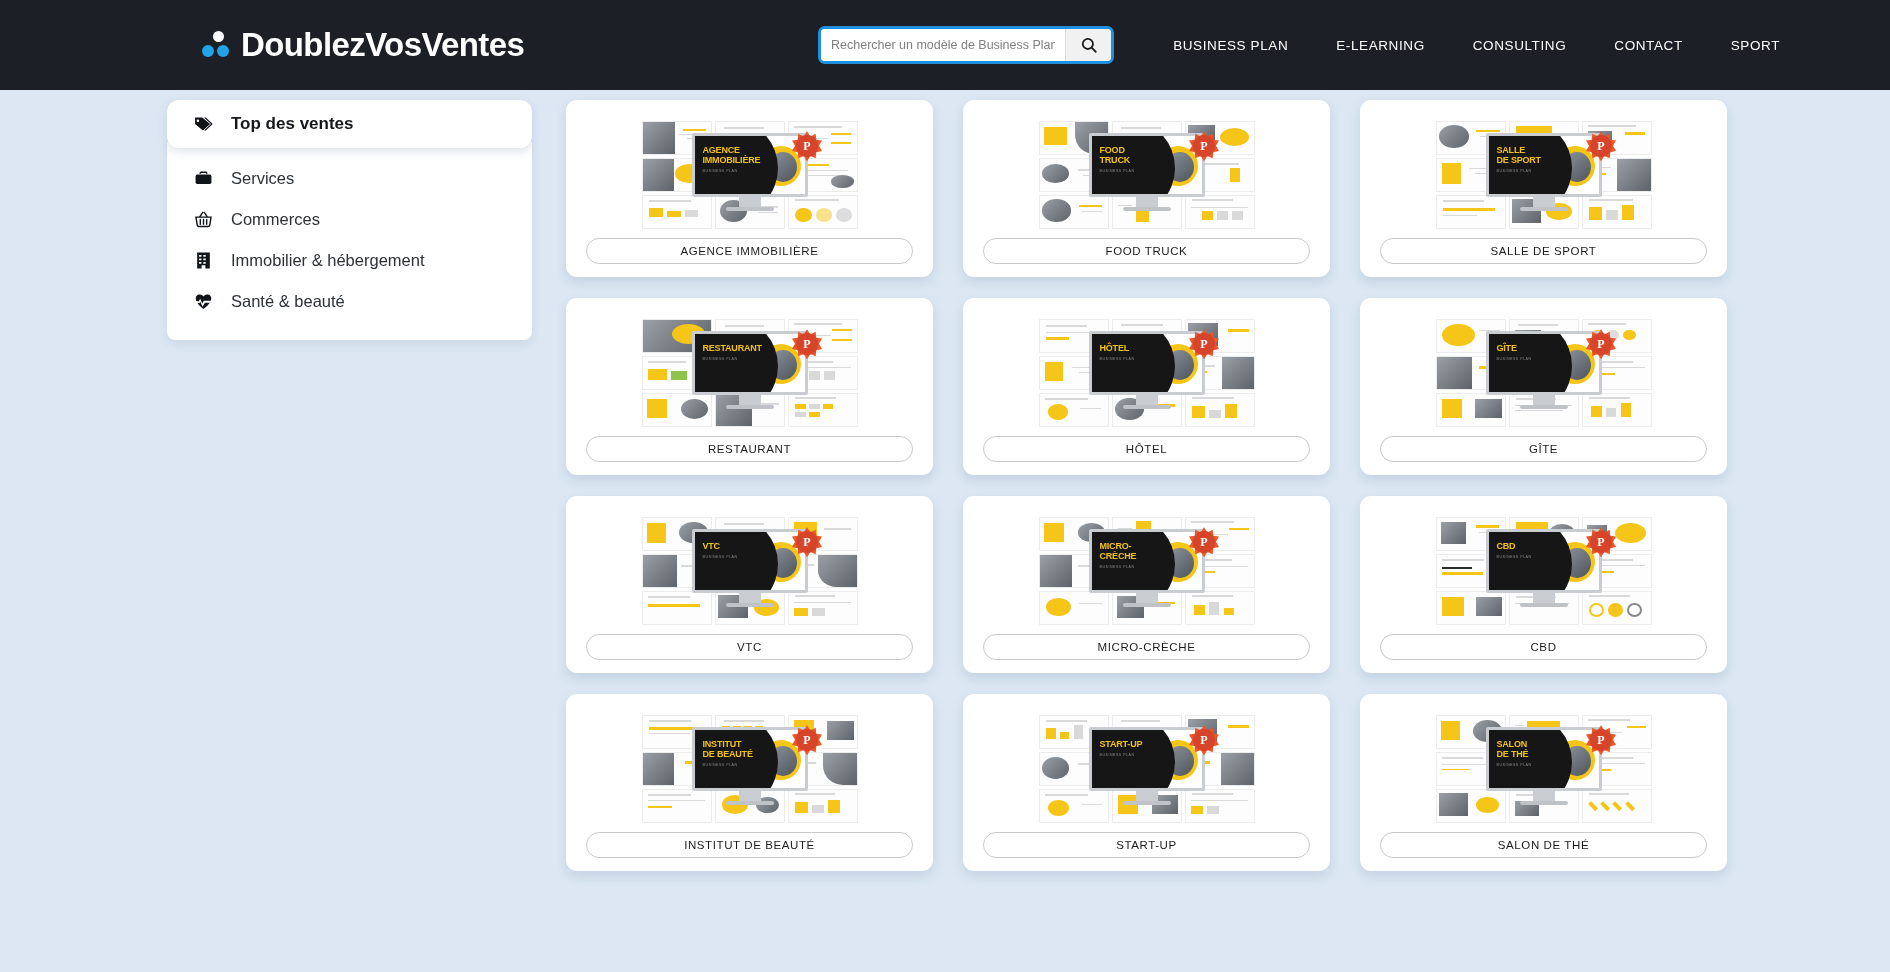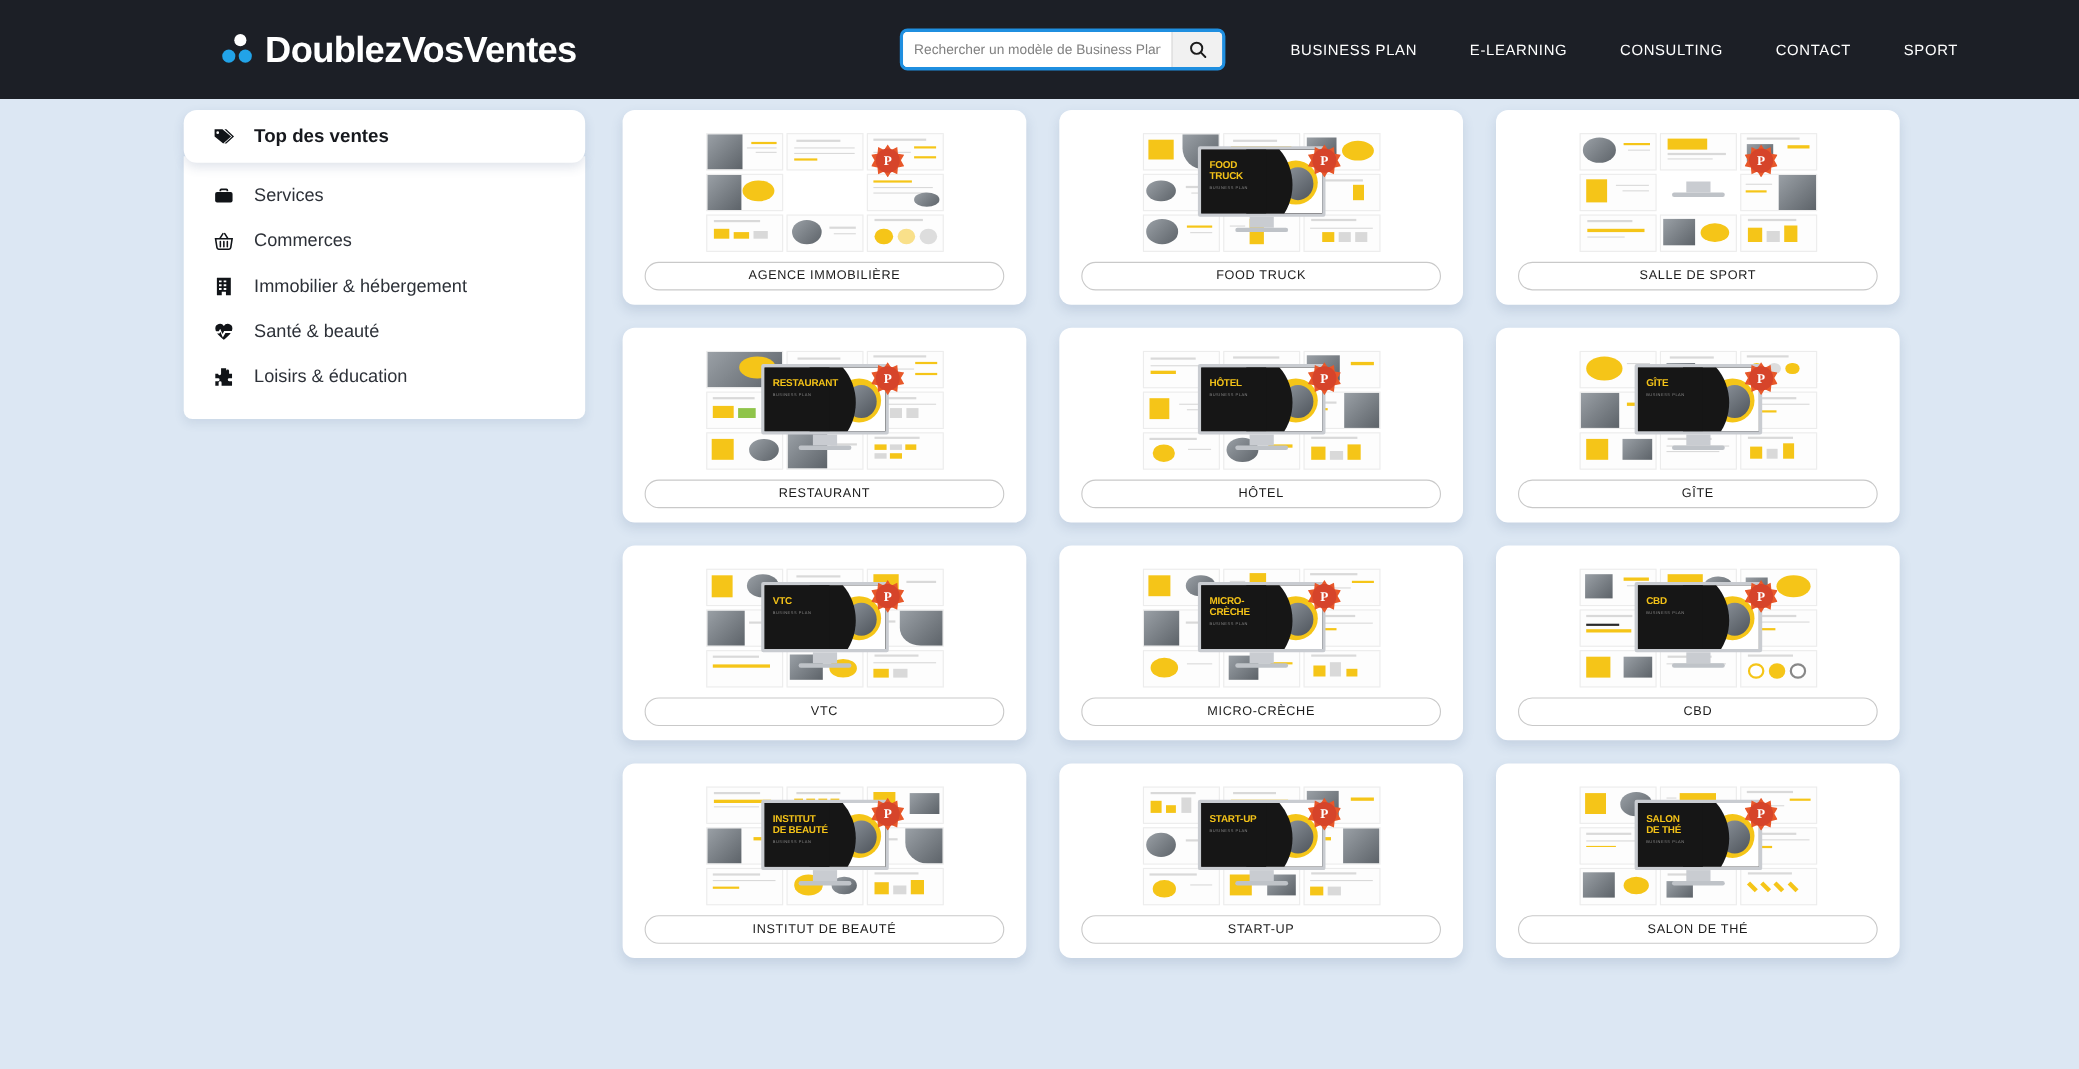--- a/index.html
+++ b/index.html
@@ -387,28 +387,20 @@
         <span class="cat-icon">
           <svg width="19" height="19" viewBox="0 0 24 24" fill="#111418">
             <path d="M12 21.2S2.2 14.6 2.2 8.4A5.3 5.3 0 0112 5.6a5.3 5.3 0 019.8 2.8c0 6.2-9.8 12.8-9.8 12.8z"></path>
             <path d="M1 11.6h5.2l1.6-3 2.6 6 2-3.4h9.6v2.4h-8.2l-3 5-2.8-6.4-1 1.8H1v-2.4z" fill="#ffffff"></path>
           </svg>
         </span>
         <span class="cat-label">Santé &amp; beauté</span>
       </div>
 
 
-      <div class="cat-item">
-        <span class="cat-icon">
-          <svg width="19" height="19" viewBox="0 0 24 24" fill="#111418">
-            <path d="M9.4 2.2h5.2v3.2a1.7 1.7 0 113.4 0v3.2h3.4v5.2h-3.2a1.7 1.7 0 100 3.4h3.2v5.2H9.4v-3.4a1.7 1.7 0 10-3.4 0v3.4H2.2v-5.2h3.2a1.7 1.7 0 100-3.4H2.2V8.6h3.2a1.7 1.7 0 103.4 0V2.2z"></path>
-          </svg>
-        </span>
-        <span class="cat-label">Loisirs &amp; éducation</span>
-      </div>
 
     </div>
   </aside>
 
   <main class="grid">
 
     <div class="card">
       <div class="thumb">
         <div class="slides">
           <div class="slide">
@@ -452,20 +444,36 @@
               <span class="bar gy" style="right:8%;top:50%;width:30%;height:4%"></span>
             </div>
           <div class="slide">
               <span class="bar gy" style="left:10%;top:12%;width:64%;height:5%"></span>
               <span class="circ" style="left:10%;top:38%;width:24%;height:44%"></span>
               <span class="circ" style="left:40%;top:38%;width:24%;height:44%;background:#f9e08a"></span>
               <span class="circ dk" style="left:70%;top:38%;width:24%;height:44%;background:#ddd"></span>
             </div>
         </div>
 
+        <div class="monitor">
+          <div class="screen">
+            <div class="left">
+              <div class="title">AGENCE
+IMMOBILIÈRE</div>
+              <div class="sub">BUSINESS PLAN</div>
+            </div>
+            <div class="curve"></div>
+            <div class="right">
+                <span class="blob"></span>
+                <span class="pic"></span>
+              </div>
+          </div>
+          <div class="stand"></div>
+          <div class="base"></div>
+        </div>
 
         <div class="ppt-badge">
           <span class="burst"></span>
           <span class="pcircle">P</span>
         </div>
       </div>
       <div class="card-label">AGENCE IMMOBILIÈRE</div>
     </div>
 
     <div class="card">
@@ -576,624 +584,636 @@
               <span class="circ" style="right:8%;top:22%;width:38%;height:54%"></span>
             </div>
           <div class="slide">
               <span class="bar gy" style="left:10%;top:12%;width:64%;height:5%"></span>
               <span class="bar" style="left:10%;top:36%;width:18%;height:40%"></span>
               <span class="bar gy" style="left:34%;top:46%;width:18%;height:30%"></span>
               <span class="bar" style="left:58%;top:30%;width:18%;height:46%"></span>
             </div>
         </div>
         <div class="monitor">
-          <div class="stand"></div>
-            <div class="base"></div>
-        </div>
-        <div class="ppt-badge">
-          <span class="burst"></span>
-          <span class="pcircle">P</span>
-        </div>
-      </div>
-      <div class="card-label">SALLE DE SPORT</div>
-    </div>
-
-    <div class="card">
-      <div class="thumb">
-        <div class="slides">
-          <div class="slide">
-              <span class="photo" style="left:0;top:0;width:100%;height:100%"></span>
-              <span class="circ" style="right:8%;top:14%;width:48%;height:62%"></span>
-            </div>
-          <div class="slide">
-              <span class="bar gy" style="left:14%;top:16%;width:58%;height:6%"></span>
-              <span class="bar gy" style="left:10%;top:40%;width:80%;height:3%"></span>
-              <span class="bar gy" style="left:10%;top:56%;width:80%;height:3%"></span>
-            </div>
-          <div class="slide">
-              <span class="bar gy" style="left:8%;top:12%;width:70%;height:5%"></span>
-              <span class="bar" style="right:6%;top:30%;width:30%;height:7%"></span>
-              <span class="bar gy" style="left:8%;top:48%;width:54%;height:4%"></span>
-              <span class="bar" style="right:6%;top:60%;width:30%;height:7%"></span>
-            </div>
-          <div class="slide">
-              <span class="bar gy" style="left:8%;top:14%;width:56%;height:5%"></span>
-              <span class="bar" style="left:8%;top:38%;width:28%;height:36%"></span>
-              <span class="bar" style="left:42%;top:44%;width:24%;height:30%;background:#8fc44a"></span>
-            </div>
-          <div class="slide" style="background:transparent;border:none"></div>
-          <div class="slide">
-              <span class="bar gy" style="left:10%;top:14%;width:56%;height:5%"></span>
-              <span class="bar gy" style="left:8%;top:32%;width:84%;height:3%"></span>
-              <span class="bar" style="left:8%;top:46%;width:16%;height:26%"></span>
-              <span class="bar gy" style="left:30%;top:46%;width:16%;height:26%"></span>
-              <span class="bar gy" style="left:52%;top:46%;width:16%;height:26%"></span>
-            </div>
-          <div class="slide">
-              <span class="bar" style="left:6%;top:18%;width:30%;height:60%"></span>
-              <span class="photo" style="right:4%;top:16%;width:40%;height:64%;border-radius:50%"></span>
-            </div>
-          <div class="slide">
-              <span class="photo" style="left:0;top:0;width:54%;height:100%"></span>
-              <span class="bar gy" style="right:6%;top:30%;width:36%;height:5%"></span>
-            </div>
-          <div class="slide">
-              <span class="bar gy" style="left:10%;top:12%;width:60%;height:5%"></span>
-              <span class="bar" style="left:10%;top:34%;width:16%;height:16%"></span>
-              <span class="bar gy" style="left:30%;top:34%;width:16%;height:16%"></span>
-              <span class="bar" style="left:50%;top:34%;width:16%;height:16%"></span>
-              <span class="bar gy" style="left:10%;top:58%;width:16%;height:16%"></span>
-              <span class="bar" style="left:30%;top:58%;width:16%;height:16%"></span>
-            </div>
-        </div>
-        <div class="monitor">
           <div class="screen">
             <div class="left">
-              <div class="title">RESTAURANT</div>
+              <div class="title">SALLE
+DE SPORT</div>
               <div class="sub">BUSINESS PLAN</div>
             </div>
             <div class="curve"></div>
             <div class="right">
                 <span class="blob"></span>
                 <span class="pic"></span>
               </div>
           </div>
           <div class="stand"></div>
             <div class="base"></div>
         </div>
         <div class="ppt-badge">
           <span class="burst"></span>
           <span class="pcircle">P</span>
         </div>
       </div>
-      <div class="card-label">RESTAURANT</div>
+      <div class="card-label">SALLE DE SPORT</div>
     </div>
 
     <div class="card">
       <div class="thumb">
         <div class="slides">
           <div class="slide">
-              <span class="bar gy" style="left:10%;top:16%;width:60%;height:6%"></span>
-              <span class="bar gy" style="left:10%;top:38%;width:80%;height:3%"></span>
-              <span class="bar" style="left:10%;top:56%;width:34%;height:8%"></span>
-            </div>
-          <div class="slide">
-              <span class="bar gy" style="left:12%;top:14%;width:62%;height:5%"></span>
-              <span class="bar gy" style="left:8%;top:36%;width:84%;height:3%"></span>
-              <span class="bar gy" style="left:8%;top:52%;width:84%;height:3%"></span>
-              <span class="bar" style="left:8%;top:68%;width:30%;height:6%"></span>
-            </div>
-          <div class="slide">
-              <span class="photo" style="left:4%;top:12%;width:44%;height:70%"></span>
-              <span class="bar" style="right:6%;top:30%;width:32%;height:8%"></span>
-            </div>
-          <div class="slide">
-              <span class="bar" style="left:8%;top:16%;width:26%;height:62%"></span>
-              <span class="bar gy" style="right:8%;top:32%;width:44%;height:4%"></span>
-              <span class="bar gy" style="right:8%;top:48%;width:34%;height:4%"></span>
+              <span class="photo" style="left:0;top:0;width:100%;height:100%"></span>
+              <span class="circ" style="right:8%;top:14%;width:48%;height:62%"></span>
+            </div>
+          <div class="slide">
+              <span class="bar gy" style="left:14%;top:16%;width:58%;height:6%"></span>
+              <span class="bar gy" style="left:10%;top:40%;width:80%;height:3%"></span>
+              <span class="bar gy" style="left:10%;top:56%;width:80%;height:3%"></span>
+            </div>
+          <div class="slide">
+              <span class="bar gy" style="left:8%;top:12%;width:70%;height:5%"></span>
+              <span class="bar" style="right:6%;top:30%;width:30%;height:7%"></span>
+              <span class="bar gy" style="left:8%;top:48%;width:54%;height:4%"></span>
+              <span class="bar" style="right:6%;top:60%;width:30%;height:7%"></span>
+            </div>
+          <div class="slide">
+              <span class="bar gy" style="left:8%;top:14%;width:56%;height:5%"></span>
+              <span class="bar" style="left:8%;top:38%;width:28%;height:36%"></span>
+              <span class="bar" style="left:42%;top:44%;width:24%;height:30%;background:#8fc44a"></span>
             </div>
           <div class="slide" style="background:transparent;border:none"></div>
           <div class="slide">
-              <span class="photo" style="right:0;top:0;width:46%;height:100%"></span>
-              <span class="bar gy" style="left:6%;top:28%;width:38%;height:5%"></span>
-              <span class="bar" style="left:6%;top:46%;width:26%;height:7%"></span>
-            </div>
-          <div class="slide">
-              <span class="bar gy" style="left:8%;top:14%;width:64%;height:5%"></span>
-              <span class="circ" style="left:12%;top:34%;width:30%;height:48%"></span>
-              <span class="bar gy" style="right:10%;top:44%;width:30%;height:4%"></span>
-            </div>
-          <div class="slide">
-              <span class="photo" style="left:4%;top:14%;width:42%;height:68%;border-radius:50%"></span>
-              <span class="bar" style="right:8%;top:34%;width:32%;height:7%"></span>
-            </div>
-          <div class="slide">
-              <span class="bar gy" style="left:10%;top:12%;width:62%;height:5%"></span>
-              <span class="bar" style="left:10%;top:40%;width:18%;height:36%"></span>
-              <span class="bar gy" style="left:34%;top:50%;width:18%;height:26%"></span>
-              <span class="bar" style="left:58%;top:34%;width:18%;height:42%"></span>
+              <span class="bar gy" style="left:10%;top:14%;width:56%;height:5%"></span>
+              <span class="bar gy" style="left:8%;top:32%;width:84%;height:3%"></span>
+              <span class="bar" style="left:8%;top:46%;width:16%;height:26%"></span>
+              <span class="bar gy" style="left:30%;top:46%;width:16%;height:26%"></span>
+              <span class="bar gy" style="left:52%;top:46%;width:16%;height:26%"></span>
+            </div>
+          <div class="slide">
+              <span class="bar" style="left:6%;top:18%;width:30%;height:60%"></span>
+              <span class="photo" style="right:4%;top:16%;width:40%;height:64%;border-radius:50%"></span>
+            </div>
+          <div class="slide">
+              <span class="photo" style="left:0;top:0;width:54%;height:100%"></span>
+              <span class="bar gy" style="right:6%;top:30%;width:36%;height:5%"></span>
+            </div>
+          <div class="slide">
+              <span class="bar gy" style="left:10%;top:12%;width:60%;height:5%"></span>
+              <span class="bar" style="left:10%;top:34%;width:16%;height:16%"></span>
+              <span class="bar gy" style="left:30%;top:34%;width:16%;height:16%"></span>
+              <span class="bar" style="left:50%;top:34%;width:16%;height:16%"></span>
+              <span class="bar gy" style="left:10%;top:58%;width:16%;height:16%"></span>
+              <span class="bar" style="left:30%;top:58%;width:16%;height:16%"></span>
             </div>
         </div>
         <div class="monitor">
           <div class="screen">
             <div class="left">
-              <div class="title">HÔTEL</div>
+              <div class="title">RESTAURANT</div>
               <div class="sub">BUSINESS PLAN</div>
             </div>
             <div class="curve"></div>
             <div class="right">
                 <span class="blob"></span>
                 <span class="pic"></span>
               </div>
           </div>
           <div class="stand"></div>
             <div class="base"></div>
         </div>
         <div class="ppt-badge">
           <span class="burst"></span>
           <span class="pcircle">P</span>
         </div>
       </div>
-      <div class="card-label">HÔTEL</div>
+      <div class="card-label">RESTAURANT</div>
     </div>
 
     <div class="card">
       <div class="thumb">
         <div class="slides">
           <div class="slide">
-              <span class="circ" style="left:8%;top:14%;width:48%;height:68%"></span>
-              <span class="bar gy" style="right:6%;top:32%;width:32%;height:5%"></span>
-            </div>
-          <div class="slide">
-              <span class="bar gy" style="left:12%;top:14%;width:60%;height:5%"></span>
-              <span class="photo" style="left:8%;top:34%;width:38%;height:48%"></span>
-              <span class="bar" style="right:8%;top:40%;width:28%;height:7%"></span>
-            </div>
-          <div class="slide">
-              <span class="bar gy" style="left:8%;top:12%;width:56%;height:5%"></span>
-              <span class="circ" style="left:12%;top:32%;width:18%;height:32%"></span>
-              <span class="circ" style="left:36%;top:32%;width:18%;height:32%;background:#ddd"></span>
-              <span class="circ" style="left:60%;top:32%;width:18%;height:32%"></span>
-            </div>
-          <div class="slide">
-              <span class="photo" style="left:0;top:0;width:52%;height:100%"></span>
-              <span class="bar" style="right:8%;top:30%;width:30%;height:8%"></span>
+              <span class="bar gy" style="left:10%;top:16%;width:60%;height:6%"></span>
+              <span class="bar gy" style="left:10%;top:38%;width:80%;height:3%"></span>
+              <span class="bar" style="left:10%;top:56%;width:34%;height:8%"></span>
+            </div>
+          <div class="slide">
+              <span class="bar gy" style="left:12%;top:14%;width:62%;height:5%"></span>
+              <span class="bar gy" style="left:8%;top:36%;width:84%;height:3%"></span>
+              <span class="bar gy" style="left:8%;top:52%;width:84%;height:3%"></span>
+              <span class="bar" style="left:8%;top:68%;width:30%;height:6%"></span>
+            </div>
+          <div class="slide">
+              <span class="photo" style="left:4%;top:12%;width:44%;height:70%"></span>
+              <span class="bar" style="right:6%;top:30%;width:32%;height:8%"></span>
+            </div>
+          <div class="slide">
+              <span class="bar" style="left:8%;top:16%;width:26%;height:62%"></span>
+              <span class="bar gy" style="right:8%;top:32%;width:44%;height:4%"></span>
+              <span class="bar gy" style="right:8%;top:48%;width:34%;height:4%"></span>
             </div>
           <div class="slide" style="background:transparent;border:none"></div>
           <div class="slide">
-              <span class="bar gy" style="left:8%;top:14%;width:66%;height:5%"></span>
-              <span class="bar gy" style="left:8%;top:34%;width:84%;height:3%"></span>
-              <span class="bar" style="left:8%;top:50%;width:40%;height:7%"></span>
-            </div>
-          <div class="slide">
-              <span class="bar" style="left:8%;top:16%;width:30%;height:60%"></span>
-              <span class="photo" style="right:4%;top:18%;width:40%;height:60%"></span>
-            </div>
-          <div class="slide">
-              <span class="bar gy" style="left:10%;top:14%;width:58%;height:5%"></span>
-              <span class="bar gy" style="left:8%;top:36%;width:84%;height:3%"></span>
-              <span class="bar gy" style="left:8%;top:52%;width:70%;height:3%"></span>
-            </div>
-          <div class="slide">
-              <span class="bar gy" style="left:10%;top:12%;width:60%;height:5%"></span>
-              <span class="bar" style="left:12%;top:38%;width:16%;height:36%"></span>
-              <span class="bar gy" style="left:34%;top:46%;width:16%;height:28%"></span>
-              <span class="bar" style="left:56%;top:30%;width:16%;height:44%"></span>
+              <span class="photo" style="right:0;top:0;width:46%;height:100%"></span>
+              <span class="bar gy" style="left:6%;top:28%;width:38%;height:5%"></span>
+              <span class="bar" style="left:6%;top:46%;width:26%;height:7%"></span>
+            </div>
+          <div class="slide">
+              <span class="bar gy" style="left:8%;top:14%;width:64%;height:5%"></span>
+              <span class="circ" style="left:12%;top:34%;width:30%;height:48%"></span>
+              <span class="bar gy" style="right:10%;top:44%;width:30%;height:4%"></span>
+            </div>
+          <div class="slide">
+              <span class="photo" style="left:4%;top:14%;width:42%;height:68%;border-radius:50%"></span>
+              <span class="bar" style="right:8%;top:34%;width:32%;height:7%"></span>
+            </div>
+          <div class="slide">
+              <span class="bar gy" style="left:10%;top:12%;width:62%;height:5%"></span>
+              <span class="bar" style="left:10%;top:40%;width:18%;height:36%"></span>
+              <span class="bar gy" style="left:34%;top:50%;width:18%;height:26%"></span>
+              <span class="bar" style="left:58%;top:34%;width:18%;height:42%"></span>
             </div>
         </div>
         <div class="monitor">
           <div class="screen">
             <div class="left">
-              <div class="title">GÎTE</div>
+              <div class="title">HÔTEL</div>
               <div class="sub">BUSINESS PLAN</div>
             </div>
             <div class="curve"></div>
             <div class="right">
                 <span class="blob"></span>
                 <span class="pic"></span>
               </div>
           </div>
           <div class="stand"></div>
             <div class="base"></div>
         </div>
         <div class="ppt-badge">
           <span class="burst"></span>
           <span class="pcircle">P</span>
         </div>
       </div>
-      <div class="card-label">GÎTE</div>
+      <div class="card-label">HÔTEL</div>
     </div>
 
     <div class="card">
       <div class="thumb">
         <div class="slides">
           <div class="slide">
-              <span class="bar" style="left:6%;top:16%;width:28%;height:64%"></span>
-              <span class="photo" style="right:4%;top:14%;width:42%;height:66%;border-radius:50%"></span>
-            </div>
-          <div class="slide">
-              <span class="bar gy" style="left:12%;top:16%;width:60%;height:6%"></span>
-              <span class="bar gy" style="left:10%;top:40%;width:80%;height:3%"></span>
-              <span class="bar gy" style="left:10%;top:56%;width:60%;height:3%"></span>
-            </div>
-          <div class="slide">
-              <span class="bar" style="left:8%;top:14%;width:34%;height:60%"></span>
-              <span class="bar gy" style="right:8%;top:34%;width:40%;height:4%"></span>
-            </div>
-          <div class="slide">
-              <span class="photo" style="left:0;top:0;width:50%;height:100%"></span>
-              <span class="bar gy" style="right:8%;top:34%;width:36%;height:5%"></span>
+              <span class="circ" style="left:8%;top:14%;width:48%;height:68%"></span>
+              <span class="bar gy" style="right:6%;top:32%;width:32%;height:5%"></span>
+            </div>
+          <div class="slide">
+              <span class="bar gy" style="left:12%;top:14%;width:60%;height:5%"></span>
+              <span class="photo" style="left:8%;top:34%;width:38%;height:48%"></span>
+              <span class="bar" style="right:8%;top:40%;width:28%;height:7%"></span>
+            </div>
+          <div class="slide">
+              <span class="bar gy" style="left:8%;top:12%;width:56%;height:5%"></span>
+              <span class="circ" style="left:12%;top:32%;width:18%;height:32%"></span>
+              <span class="circ" style="left:36%;top:32%;width:18%;height:32%;background:#ddd"></span>
+              <span class="circ" style="left:60%;top:32%;width:18%;height:32%"></span>
+            </div>
+          <div class="slide">
+              <span class="photo" style="left:0;top:0;width:52%;height:100%"></span>
+              <span class="bar" style="right:8%;top:30%;width:30%;height:8%"></span>
             </div>
           <div class="slide" style="background:transparent;border:none"></div>
           <div class="slide">
-              <span class="photo" style="right:0;top:0;width:56%;height:100%;border-radius:0 0 0 50%"></span>
-              <span class="bar gy" style="left:6%;top:30%;width:32%;height:5%"></span>
-            </div>
-          <div class="slide">
-              <span class="bar gy" style="left:8%;top:14%;width:62%;height:5%"></span>
-              <span class="bar" style="left:8%;top:40%;width:76%;height:8%"></span>
-            </div>
-          <div class="slide">
-              <span class="photo" style="left:4%;top:12%;width:44%;height:72%"></span>
-              <span class="circ" style="right:6%;top:22%;width:38%;height:54%"></span>
-            </div>
-          <div class="slide">
-              <span class="bar gy" style="left:10%;top:12%;width:58%;height:5%"></span>
+              <span class="bar gy" style="left:8%;top:14%;width:66%;height:5%"></span>
               <span class="bar gy" style="left:8%;top:34%;width:84%;height:3%"></span>
-              <span class="bar" style="left:8%;top:50%;width:20%;height:26%"></span>
-              <span class="bar gy" style="left:34%;top:50%;width:20%;height:26%"></span>
+              <span class="bar" style="left:8%;top:50%;width:40%;height:7%"></span>
+            </div>
+          <div class="slide">
+              <span class="bar" style="left:8%;top:16%;width:30%;height:60%"></span>
+              <span class="photo" style="right:4%;top:18%;width:40%;height:60%"></span>
+            </div>
+          <div class="slide">
+              <span class="bar gy" style="left:10%;top:14%;width:58%;height:5%"></span>
+              <span class="bar gy" style="left:8%;top:36%;width:84%;height:3%"></span>
+              <span class="bar gy" style="left:8%;top:52%;width:70%;height:3%"></span>
+            </div>
+          <div class="slide">
+              <span class="bar gy" style="left:10%;top:12%;width:60%;height:5%"></span>
+              <span class="bar" style="left:12%;top:38%;width:16%;height:36%"></span>
+              <span class="bar gy" style="left:34%;top:46%;width:16%;height:28%"></span>
+              <span class="bar" style="left:56%;top:30%;width:16%;height:44%"></span>
             </div>
         </div>
         <div class="monitor">
           <div class="screen">
             <div class="left">
-              <div class="title">VTC</div>
+              <div class="title">GÎTE</div>
               <div class="sub">BUSINESS PLAN</div>
             </div>
             <div class="curve"></div>
             <div class="right">
                 <span class="blob"></span>
                 <span class="pic"></span>
               </div>
           </div>
           <div class="stand"></div>
             <div class="base"></div>
         </div>
         <div class="ppt-badge">
           <span class="burst"></span>
           <span class="pcircle">P</span>
         </div>
       </div>
-      <div class="card-label">VTC</div>
+      <div class="card-label">GÎTE</div>
     </div>
 
     <div class="card">
       <div class="thumb">
         <div class="slides">
           <div class="slide">
-              <span class="bar" style="left:6%;top:16%;width:30%;height:62%"></span>
-              <span class="photo" style="right:4%;top:16%;width:40%;height:62%;border-radius:50%"></span>
-            </div>
-          <div class="slide">
-              <span class="bar" style="left:34%;top:10%;width:22%;height:76%"></span>
-              <span class="bar gy" style="left:8%;top:32%;width:20%;height:4%"></span>
-            </div>
-          <div class="slide">
-              <span class="bar gy" style="left:8%;top:12%;width:64%;height:5%"></span>
-              <span class="bar" style="right:6%;top:32%;width:30%;height:7%"></span>
-              <span class="bar gy" style="left:8%;top:50%;width:54%;height:4%"></span>
-            </div>
-          <div class="slide">
-              <span class="photo" style="left:0;top:0;width:48%;height:100%"></span>
-              <span class="bar gy" style="right:6%;top:34%;width:38%;height:5%"></span>
+              <span class="bar" style="left:6%;top:16%;width:28%;height:64%"></span>
+              <span class="photo" style="right:4%;top:14%;width:42%;height:66%;border-radius:50%"></span>
+            </div>
+          <div class="slide">
+              <span class="bar gy" style="left:12%;top:16%;width:60%;height:6%"></span>
+              <span class="bar gy" style="left:10%;top:40%;width:80%;height:3%"></span>
+              <span class="bar gy" style="left:10%;top:56%;width:60%;height:3%"></span>
+            </div>
+          <div class="slide">
+              <span class="bar" style="left:8%;top:14%;width:34%;height:60%"></span>
+              <span class="bar gy" style="right:8%;top:34%;width:40%;height:4%"></span>
+            </div>
+          <div class="slide">
+              <span class="photo" style="left:0;top:0;width:50%;height:100%"></span>
+              <span class="bar gy" style="right:8%;top:34%;width:36%;height:5%"></span>
             </div>
           <div class="slide" style="background:transparent;border:none"></div>
           <div class="slide">
-              <span class="bar gy" style="left:8%;top:14%;width:60%;height:5%"></span>
-              <span class="bar gy" style="left:8%;top:36%;width:84%;height:3%"></span>
-              <span class="bar" style="left:8%;top:52%;width:36%;height:7%"></span>
-            </div>
-          <div class="slide">
-              <span class="circ" style="left:10%;top:20%;width:36%;height:56%"></span>
-              <span class="bar gy" style="right:8%;top:36%;width:34%;height:4%"></span>
-            </div>
-          <div class="slide">
-              <span class="photo" style="left:6%;top:14%;width:40%;height:68%"></span>
-              <span class="bar" style="right:8%;top:32%;width:30%;height:8%"></span>
-            </div>
-          <div class="slide">
-              <span class="bar gy" style="left:10%;top:12%;width:60%;height:5%"></span>
-              <span class="bar" style="left:12%;top:42%;width:16%;height:32%"></span>
-              <span class="bar gy" style="left:34%;top:34%;width:16%;height:40%"></span>
-              <span class="bar" style="left:56%;top:50%;width:16%;height:24%"></span>
+              <span class="photo" style="right:0;top:0;width:56%;height:100%;border-radius:0 0 0 50%"></span>
+              <span class="bar gy" style="left:6%;top:30%;width:32%;height:5%"></span>
+            </div>
+          <div class="slide">
+              <span class="bar gy" style="left:8%;top:14%;width:62%;height:5%"></span>
+              <span class="bar" style="left:8%;top:40%;width:76%;height:8%"></span>
+            </div>
+          <div class="slide">
+              <span class="photo" style="left:4%;top:12%;width:44%;height:72%"></span>
+              <span class="circ" style="right:6%;top:22%;width:38%;height:54%"></span>
+            </div>
+          <div class="slide">
+              <span class="bar gy" style="left:10%;top:12%;width:58%;height:5%"></span>
+              <span class="bar gy" style="left:8%;top:34%;width:84%;height:3%"></span>
+              <span class="bar" style="left:8%;top:50%;width:20%;height:26%"></span>
+              <span class="bar gy" style="left:34%;top:50%;width:20%;height:26%"></span>
             </div>
         </div>
         <div class="monitor">
           <div class="screen">
             <div class="left">
-              <div class="title">MICRO-CRÈCHE</div>
+              <div class="title">VTC</div>
               <div class="sub">BUSINESS PLAN</div>
             </div>
             <div class="curve"></div>
             <div class="right">
                 <span class="blob"></span>
                 <span class="pic"></span>
               </div>
           </div>
           <div class="stand"></div>
             <div class="base"></div>
         </div>
         <div class="ppt-badge">
           <span class="burst"></span>
           <span class="pcircle">P</span>
         </div>
       </div>
-      <div class="card-label">MICRO-CRÈCHE</div>
+      <div class="card-label">VTC</div>
     </div>
 
     <div class="card">
       <div class="thumb">
         <div class="slides">
           <div class="slide">
-              <span class="photo" style="left:6%;top:14%;width:38%;height:68%"></span>
-              <span class="bar" style="right:8%;top:24%;width:34%;height:8%"></span>
-              <span class="bar gy" style="right:8%;top:44%;width:30%;height:4%"></span>
-            </div>
-          <div class="slide">
-              <span class="bar" style="left:10%;top:14%;width:46%;height:40%"></span>
-              <span class="photo" style="right:4%;top:20%;width:38%;height:58%;border-radius:50%"></span>
-            </div>
-          <div class="slide">
-              <span class="circ" style="right:6%;top:16%;width:46%;height:64%"></span>
-              <span class="photo" style="left:6%;top:24%;width:30%;height:48%"></span>
-            </div>
-          <div class="slide">
-              <span class="bar gy" style="left:8%;top:14%;width:62%;height:5%"></span>
-              <span class="bar dk" style="left:8%;top:38%;width:44%;height:8%"></span>
-              <span class="bar" style="left:8%;top:56%;width:60%;height:8%"></span>
+              <span class="bar" style="left:6%;top:16%;width:30%;height:62%"></span>
+              <span class="photo" style="right:4%;top:16%;width:40%;height:62%;border-radius:50%"></span>
+            </div>
+          <div class="slide">
+              <span class="bar" style="left:34%;top:10%;width:22%;height:76%"></span>
+              <span class="bar gy" style="left:8%;top:32%;width:20%;height:4%"></span>
+            </div>
+          <div class="slide">
+              <span class="bar gy" style="left:8%;top:12%;width:64%;height:5%"></span>
+              <span class="bar" style="right:6%;top:32%;width:30%;height:7%"></span>
+              <span class="bar gy" style="left:8%;top:50%;width:54%;height:4%"></span>
+            </div>
+          <div class="slide">
+              <span class="photo" style="left:0;top:0;width:48%;height:100%"></span>
+              <span class="bar gy" style="right:6%;top:34%;width:38%;height:5%"></span>
             </div>
           <div class="slide" style="background:transparent;border:none"></div>
           <div class="slide">
-              <span class="bar gy" style="left:8%;top:14%;width:66%;height:5%"></span>
-              <span class="bar gy" style="left:8%;top:34%;width:84%;height:3%"></span>
-              <span class="bar" style="left:8%;top:50%;width:38%;height:8%"></span>
-            </div>
-          <div class="slide">
-              <span class="bar" style="left:8%;top:16%;width:32%;height:62%"></span>
-              <span class="photo" style="right:4%;top:18%;width:38%;height:58%"></span>
-            </div>
-          <div class="slide">
-              <span class="bar gy" style="left:10%;top:14%;width:58%;height:5%"></span>
-              <span class="bar gy" style="left:8%;top:36%;width:80%;height:3%"></span>
+              <span class="bar gy" style="left:8%;top:14%;width:60%;height:5%"></span>
+              <span class="bar gy" style="left:8%;top:36%;width:84%;height:3%"></span>
+              <span class="bar" style="left:8%;top:52%;width:36%;height:7%"></span>
+            </div>
+          <div class="slide">
+              <span class="circ" style="left:10%;top:20%;width:36%;height:56%"></span>
+              <span class="bar gy" style="right:8%;top:36%;width:34%;height:4%"></span>
+            </div>
+          <div class="slide">
+              <span class="photo" style="left:6%;top:14%;width:40%;height:68%"></span>
+              <span class="bar" style="right:8%;top:32%;width:30%;height:8%"></span>
             </div>
           <div class="slide">
               <span class="bar gy" style="left:10%;top:12%;width:60%;height:5%"></span>
-              <span class="circ" style="left:10%;top:36%;width:22%;height:44%;background:#fff;border:2px solid #f5c518"></span>
-              <span class="circ" style="left:38%;top:36%;width:22%;height:44%"></span>
-              <span class="circ" style="left:66%;top:36%;width:22%;height:44%;background:#fff;border:2px solid #888"></span>
+              <span class="bar" style="left:12%;top:42%;width:16%;height:32%"></span>
+              <span class="bar gy" style="left:34%;top:34%;width:16%;height:40%"></span>
+              <span class="bar" style="left:56%;top:50%;width:16%;height:24%"></span>
             </div>
         </div>
         <div class="monitor">
           <div class="screen">
             <div class="left">
-              <div class="title">CBD</div>
+              <div class="title">MICRO-CRÈCHE</div>
               <div class="sub">BUSINESS PLAN</div>
             </div>
             <div class="curve"></div>
             <div class="right">
                 <span class="blob"></span>
                 <span class="pic"></span>
               </div>
           </div>
           <div class="stand"></div>
             <div class="base"></div>
         </div>
         <div class="ppt-badge">
           <span class="burst"></span>
           <span class="pcircle">P</span>
         </div>
       </div>
-      <div class="card-label">CBD</div>
+      <div class="card-label">MICRO-CRÈCHE</div>
     </div>
 
     <div class="card">
       <div class="thumb">
         <div class="slides">
           <div class="slide">
-              <span class="bar gy" style="left:10%;top:14%;width:62%;height:5%"></span>
-              <span class="bar" style="left:10%;top:36%;width:76%;height:8%"></span>
-              <span class="bar gy" style="left:10%;top:56%;width:60%;height:3%"></span>
-            </div>
-          <div class="slide">
-              <span class="bar gy" style="left:12%;top:14%;width:60%;height:5%"></span>
-              <span class="bar" style="left:10%;top:34%;width:12%;height:12%"></span>
-              <span class="bar" style="left:26%;top:34%;width:12%;height:12%"></span>
-              <span class="bar" style="left:42%;top:34%;width:12%;height:12%"></span>
-              <span class="bar" style="left:58%;top:34%;width:12%;height:12%"></span>
-            </div>
-          <div class="slide">
-              <span class="bar" style="left:8%;top:14%;width:30%;height:62%"></span>
-              <span class="photo" style="right:4%;top:18%;width:40%;height:60%"></span>
-            </div>
-          <div class="slide">
-              <span class="photo" style="left:0;top:0;width:46%;height:100%"></span>
-              <span class="bar" style="right:6%;top:28%;width:32%;height:8%"></span>
+              <span class="photo" style="left:6%;top:14%;width:38%;height:68%"></span>
+              <span class="bar" style="right:8%;top:24%;width:34%;height:8%"></span>
+              <span class="bar gy" style="right:8%;top:44%;width:30%;height:4%"></span>
+            </div>
+          <div class="slide">
+              <span class="bar" style="left:10%;top:14%;width:46%;height:40%"></span>
+              <span class="photo" style="right:4%;top:20%;width:38%;height:58%;border-radius:50%"></span>
+            </div>
+          <div class="slide">
+              <span class="circ" style="right:6%;top:16%;width:46%;height:64%"></span>
+              <span class="photo" style="left:6%;top:24%;width:30%;height:48%"></span>
+            </div>
+          <div class="slide">
+              <span class="bar gy" style="left:8%;top:14%;width:62%;height:5%"></span>
+              <span class="bar dk" style="left:8%;top:38%;width:44%;height:8%"></span>
+              <span class="bar" style="left:8%;top:56%;width:60%;height:8%"></span>
             </div>
           <div class="slide" style="background:transparent;border:none"></div>
           <div class="slide">
-              <span class="photo" style="right:0;top:0;width:50%;height:100%;border-radius:0 0 0 60%"></span>
-              <span class="bar gy" style="left:6%;top:30%;width:34%;height:5%"></span>
-            </div>
-          <div class="slide">
-              <span class="bar gy" style="left:8%;top:14%;width:64%;height:5%"></span>
+              <span class="bar gy" style="left:8%;top:14%;width:66%;height:5%"></span>
               <span class="bar gy" style="left:8%;top:34%;width:84%;height:3%"></span>
-              <span class="bar" style="left:8%;top:50%;width:36%;height:7%"></span>
-            </div>
-          <div class="slide">
-              <span class="circ" style="left:10%;top:18%;width:38%;height:58%"></span>
-              <span class="photo" style="right:6%;top:22%;width:34%;height:52%;border-radius:50%"></span>
-            </div>
-          <div class="slide">
-              <span class="bar gy" style="left:10%;top:12%;width:58%;height:5%"></span>
-              <span class="bar" style="left:10%;top:40%;width:18%;height:34%"></span>
-              <span class="bar gy" style="left:34%;top:48%;width:18%;height:26%"></span>
-              <span class="bar" style="left:58%;top:34%;width:18%;height:40%"></span>
+              <span class="bar" style="left:8%;top:50%;width:38%;height:8%"></span>
+            </div>
+          <div class="slide">
+              <span class="bar" style="left:8%;top:16%;width:32%;height:62%"></span>
+              <span class="photo" style="right:4%;top:18%;width:38%;height:58%"></span>
+            </div>
+          <div class="slide">
+              <span class="bar gy" style="left:10%;top:14%;width:58%;height:5%"></span>
+              <span class="bar gy" style="left:8%;top:36%;width:80%;height:3%"></span>
+            </div>
+          <div class="slide">
+              <span class="bar gy" style="left:10%;top:12%;width:60%;height:5%"></span>
+              <span class="circ" style="left:10%;top:36%;width:22%;height:44%;background:#fff;border:2px solid #f5c518"></span>
+              <span class="circ" style="left:38%;top:36%;width:22%;height:44%"></span>
+              <span class="circ" style="left:66%;top:36%;width:22%;height:44%;background:#fff;border:2px solid #888"></span>
             </div>
         </div>
         <div class="monitor">
           <div class="screen">
             <div class="left">
-              <div class="title">INSTITUT
-DE BEAUTÉ</div>
+              <div class="title">CBD</div>
               <div class="sub">BUSINESS PLAN</div>
             </div>
             <div class="curve"></div>
             <div class="right">
                 <span class="blob"></span>
                 <span class="pic"></span>
               </div>
           </div>
           <div class="stand"></div>
             <div class="base"></div>
         </div>
         <div class="ppt-badge">
           <span class="burst"></span>
           <span class="pcircle">P</span>
         </div>
       </div>
-      <div class="card-label">INSTITUT DE BEAUTÉ</div>
+      <div class="card-label">CBD</div>
     </div>
 
     <div class="card">
       <div class="thumb">
         <div class="slides">
           <div class="slide">
-              <span class="bar gy" style="left:10%;top:14%;width:60%;height:5%"></span>
-              <span class="bar" style="left:10%;top:40%;width:14%;height:34%"></span>
-              <span class="bar" style="left:30%;top:52%;width:14%;height:22%"></span>
-              <span class="bar gy" style="left:50%;top:30%;width:14%;height:44%"></span>
-            </div>
-          <div class="slide">
-              <span class="bar gy" style="left:12%;top:14%;width:58%;height:5%"></span>
-              <span class="bar" style="left:10%;top:36%;width:76%;height:10%"></span>
-              <span class="bar gy" style="left:10%;top:58%;width:60%;height:3%"></span>
-            </div>
-          <div class="slide">
-              <span class="photo" style="left:4%;top:12%;width:42%;height:72%"></span>
-              <span class="bar" style="right:6%;top:30%;width:32%;height:8%"></span>
-            </div>
-          <div class="slide">
-              <span class="photo" style="left:4%;top:14%;width:40%;height:68%;border-radius:50%"></span>
-              <span class="bar gy" style="right:6%;top:34%;width:38%;height:5%"></span>
+              <span class="bar gy" style="left:10%;top:14%;width:62%;height:5%"></span>
+              <span class="bar" style="left:10%;top:36%;width:76%;height:8%"></span>
+              <span class="bar gy" style="left:10%;top:56%;width:60%;height:3%"></span>
+            </div>
+          <div class="slide">
+              <span class="bar gy" style="left:12%;top:14%;width:60%;height:5%"></span>
+              <span class="bar" style="left:10%;top:34%;width:12%;height:12%"></span>
+              <span class="bar" style="left:26%;top:34%;width:12%;height:12%"></span>
+              <span class="bar" style="left:42%;top:34%;width:12%;height:12%"></span>
+              <span class="bar" style="left:58%;top:34%;width:12%;height:12%"></span>
+            </div>
+          <div class="slide">
+              <span class="bar" style="left:8%;top:14%;width:30%;height:62%"></span>
+              <span class="photo" style="right:4%;top:18%;width:40%;height:60%"></span>
+            </div>
+          <div class="slide">
+              <span class="photo" style="left:0;top:0;width:46%;height:100%"></span>
+              <span class="bar" style="right:6%;top:28%;width:32%;height:8%"></span>
             </div>
           <div class="slide" style="background:transparent;border:none"></div>
           <div class="slide">
-              <span class="photo" style="right:0;top:0;width:48%;height:100%"></span>
-              <span class="bar" style="left:6%;top:28%;width:30%;height:8%"></span>
+              <span class="photo" style="right:0;top:0;width:50%;height:100%;border-radius:0 0 0 60%"></span>
+              <span class="bar gy" style="left:6%;top:30%;width:34%;height:5%"></span>
             </div>
           <div class="slide">
               <span class="bar gy" style="left:8%;top:14%;width:64%;height:5%"></span>
-              <span class="circ" style="left:12%;top:34%;width:32%;height:48%"></span>
-              <span class="bar gy" style="right:8%;top:44%;width:30%;height:4%"></span>
-            </div>
-          <div class="slide">
-              <span class="bar" style="left:8%;top:16%;width:30%;height:60%"></span>
-              <span class="photo" style="right:4%;top:18%;width:38%;height:58%"></span>
-            </div>
-          <div class="slide">
-              <span class="bar gy" style="left:10%;top:12%;width:60%;height:5%"></span>
               <span class="bar gy" style="left:8%;top:34%;width:84%;height:3%"></span>
-              <span class="bar" style="left:8%;top:50%;width:18%;height:26%"></span>
-              <span class="bar gy" style="left:32%;top:50%;width:18%;height:26%"></span>
+              <span class="bar" style="left:8%;top:50%;width:36%;height:7%"></span>
+            </div>
+          <div class="slide">
+              <span class="circ" style="left:10%;top:18%;width:38%;height:58%"></span>
+              <span class="photo" style="right:6%;top:22%;width:34%;height:52%;border-radius:50%"></span>
+            </div>
+          <div class="slide">
+              <span class="bar gy" style="left:10%;top:12%;width:58%;height:5%"></span>
+              <span class="bar" style="left:10%;top:40%;width:18%;height:34%"></span>
+              <span class="bar gy" style="left:34%;top:48%;width:18%;height:26%"></span>
+              <span class="bar" style="left:58%;top:34%;width:18%;height:40%"></span>
             </div>
         </div>
         <div class="monitor">
           <div class="screen">
             <div class="left">
-              <div class="title">START-UP</div>
+              <div class="title">INSTITUT
+DE BEAUTÉ</div>
               <div class="sub">BUSINESS PLAN</div>
             </div>
             <div class="curve"></div>
             <div class="right">
                 <span class="blob"></span>
                 <span class="pic"></span>
               </div>
           </div>
           <div class="stand"></div>
             <div class="base"></div>
         </div>
         <div class="ppt-badge">
           <span class="burst"></span>
           <span class="pcircle">P</span>
         </div>
       </div>
-      <div class="card-label">START-UP</div>
+      <div class="card-label">INSTITUT DE BEAUTÉ</div>
     </div>
 
     <div class="card">
       <div class="thumb">
         <div class="slides">
           <div class="slide">
-              <span class="bar" style="left:6%;top:16%;width:28%;height:62%"></span>
-              <span class="photo" style="right:4%;top:14%;width:42%;height:68%;border-radius:50%"></span>
-            </div>
-          <div class="slide">
-              <span class="bar" style="left:26%;top:16%;width:48%;height:58%"></span>
-              <span class="bar gy" style="left:8%;top:30%;width:14%;height:4%"></span>
-            </div>
-          <div class="slide">
-              <span class="bar gy" style="left:8%;top:12%;width:62%;height:5%"></span>
-              <span class="bar" style="right:6%;top:32%;width:28%;height:7%"></span>
-              <span class="bar gy" style="left:8%;top:50%;width:50%;height:4%"></span>
-            </div>
-          <div class="slide">
-              <span class="bar gy" style="left:8%;top:14%;width:60%;height:5%"></span>
-              <span class="bar gy" style="left:8%;top:36%;width:80%;height:3%"></span>
-              <span class="bar" style="left:8%;top:52%;width:40%;height:4%"></span>
+              <span class="bar gy" style="left:10%;top:14%;width:60%;height:5%"></span>
+              <span class="bar" style="left:10%;top:40%;width:14%;height:34%"></span>
+              <span class="bar" style="left:30%;top:52%;width:14%;height:22%"></span>
+              <span class="bar gy" style="left:50%;top:30%;width:14%;height:44%"></span>
+            </div>
+          <div class="slide">
+              <span class="bar gy" style="left:12%;top:14%;width:58%;height:5%"></span>
+              <span class="bar" style="left:10%;top:36%;width:76%;height:10%"></span>
+              <span class="bar gy" style="left:10%;top:58%;width:60%;height:3%"></span>
+            </div>
+          <div class="slide">
+              <span class="photo" style="left:4%;top:12%;width:42%;height:72%"></span>
+              <span class="bar" style="right:6%;top:30%;width:32%;height:8%"></span>
+            </div>
+          <div class="slide">
+              <span class="photo" style="left:4%;top:14%;width:40%;height:68%;border-radius:50%"></span>
+              <span class="bar gy" style="right:6%;top:34%;width:38%;height:5%"></span>
             </div>
           <div class="slide" style="background:transparent;border:none"></div>
           <div class="slide">
-              <span class="bar gy" style="left:8%;top:14%;width:66%;height:5%"></span>
+              <span class="photo" style="right:0;top:0;width:48%;height:100%"></span>
+              <span class="bar" style="left:6%;top:28%;width:30%;height:8%"></span>
+            </div>
+          <div class="slide">
+              <span class="bar gy" style="left:8%;top:14%;width:64%;height:5%"></span>
+              <span class="circ" style="left:12%;top:34%;width:32%;height:48%"></span>
+              <span class="bar gy" style="right:8%;top:44%;width:30%;height:4%"></span>
+            </div>
+          <div class="slide">
+              <span class="bar" style="left:8%;top:16%;width:30%;height:60%"></span>
+              <span class="photo" style="right:4%;top:18%;width:38%;height:58%"></span>
+            </div>
+          <div class="slide">
+              <span class="bar gy" style="left:10%;top:12%;width:60%;height:5%"></span>
               <span class="bar gy" style="left:8%;top:34%;width:84%;height:3%"></span>
-              <span class="bar" style="left:8%;top:50%;width:34%;height:7%"></span>
-            </div>
-          <div class="slide">
-              <span class="photo" style="left:4%;top:12%;width:42%;height:72%"></span>
-              <span class="circ" style="right:8%;top:24%;width:34%;height:50%"></span>
-            </div>
-          <div class="slide">
-              <span class="bar gy" style="left:10%;top:14%;width:56%;height:5%"></span>
-              <span class="photo" style="left:8%;top:36%;width:36%;height:46%"></span>
-            </div>
-          <div class="slide">
-              <span class="bar gy" style="left:10%;top:12%;width:58%;height:5%"></span>
-              <span class="bar" style="left:8%;top:44%;width:14%;height:14%;transform:rotate(45deg)"></span>
-              <span class="bar" style="left:26%;top:44%;width:14%;height:14%;transform:rotate(45deg)"></span>
-              <span class="bar" style="left:44%;top:44%;width:14%;height:14%;transform:rotate(45deg)"></span>
-              <span class="bar" style="left:62%;top:44%;width:14%;height:14%;transform:rotate(45deg)"></span>
+              <span class="bar" style="left:8%;top:50%;width:18%;height:26%"></span>
+              <span class="bar gy" style="left:32%;top:50%;width:18%;height:26%"></span>
             </div>
         </div>
         <div class="monitor">
           <div class="screen">
             <div class="left">
-              <div class="title">SALON
-DE THÉ</div>
+              <div class="title">START-UP</div>
               <div class="sub">BUSINESS PLAN</div>
             </div>
             <div class="curve"></div>
             <div class="right">
                 <span class="blob"></span>
                 <span class="pic"></span>
               </div>
           </div>
           <div class="stand"></div>
             <div class="base"></div>
         </div>
         <div class="ppt-badge">
           <span class="burst"></span>
           <span class="pcircle">P</span>
         </div>
       </div>
+      <div class="card-label">START-UP</div>
+    </div>
+
+    <div class="card">
+      <div class="thumb">
+        <div class="slides">
+          <div class="slide">
+              <span class="bar" style="left:6%;top:16%;width:28%;height:62%"></span>
+              <span class="photo" style="right:4%;top:14%;width:42%;height:68%;border-radius:50%"></span>
+            </div>
+          <div class="slide">
+              <span class="bar" style="left:26%;top:16%;width:48%;height:58%"></span>
+              <span class="bar gy" style="left:8%;top:30%;width:14%;height:4%"></span>
+            </div>
+          <div class="slide">
+              <span class="bar gy" style="left:8%;top:12%;width:62%;height:5%"></span>
+              <span class="bar" style="right:6%;top:32%;width:28%;height:7%"></span>
+              <span class="bar gy" style="left:8%;top:50%;width:50%;height:4%"></span>
+            </div>
+          <div class="slide">
+              <span class="bar gy" style="left:8%;top:14%;width:60%;height:5%"></span>
+              <span class="bar gy" style="left:8%;top:36%;width:80%;height:3%"></span>
+              <span class="bar" style="left:8%;top:52%;width:40%;height:4%"></span>
+            </div>
+          <div class="slide" style="background:transparent;border:none"></div>
+          <div class="slide">
+              <span class="bar gy" style="left:8%;top:14%;width:66%;height:5%"></span>
+              <span class="bar gy" style="left:8%;top:34%;width:84%;height:3%"></span>
+              <span class="bar" style="left:8%;top:50%;width:34%;height:7%"></span>
+            </div>
+          <div class="slide">
+              <span class="photo" style="left:4%;top:12%;width:42%;height:72%"></span>
+              <span class="circ" style="right:8%;top:24%;width:34%;height:50%"></span>
+            </div>
+          <div class="slide">
+              <span class="bar gy" style="left:10%;top:14%;width:56%;height:5%"></span>
+              <span class="photo" style="left:8%;top:36%;width:36%;height:46%"></span>
+            </div>
+          <div class="slide">
+              <span class="bar gy" style="left:10%;top:12%;width:58%;height:5%"></span>
+              <span class="bar" style="left:8%;top:44%;width:14%;height:14%;transform:rotate(45deg)"></span>
+              <span class="bar" style="left:26%;top:44%;width:14%;height:14%;transform:rotate(45deg)"></span>
+              <span class="bar" style="left:44%;top:44%;width:14%;height:14%;transform:rotate(45deg)"></span>
+              <span class="bar" style="left:62%;top:44%;width:14%;height:14%;transform:rotate(45deg)"></span>
+            </div>
+        </div>
+        <div class="monitor">
+          <div class="screen">
+            <div class="left">
+              <div class="title">SALON
+DE THÉ</div>
+              <div class="sub">BUSINESS PLAN</div>
+            </div>
+            <div class="curve"></div>
+            <div class="right">
+                <span class="blob"></span>
+                <span class="pic"></span>
+              </div>
+          </div>
+          <div class="stand"></div>
+            <div class="base"></div>
+        </div>
+        <div class="ppt-badge">
+          <span class="burst"></span>
+          <span class="pcircle">P</span>
+        </div>
+      </div>
       <div class="card-label">SALON DE THÉ</div>
     </div>
 
   </main>
 </div>
 
 </body></html>

